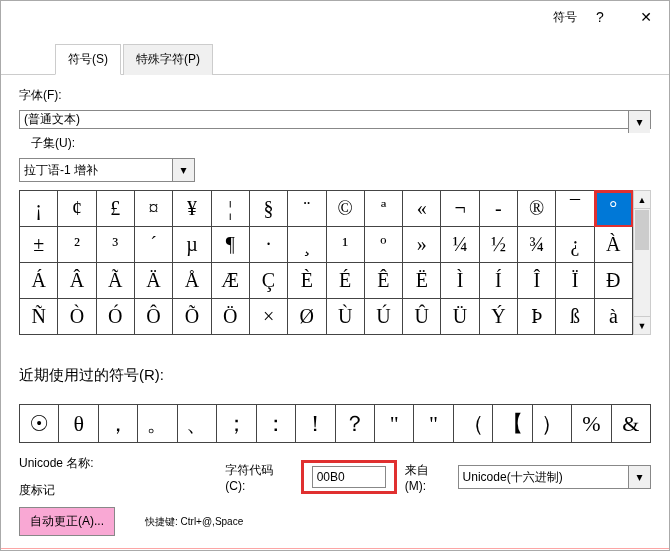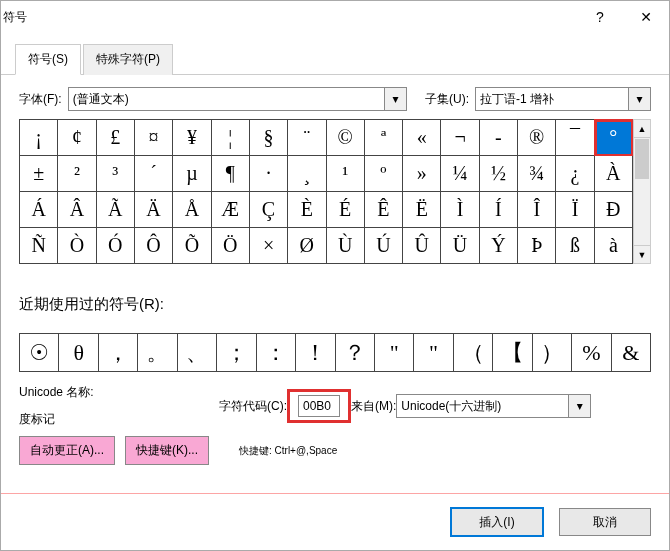--- a/index.html
+++ b/index.html
@@ -1,45 +1,45 @@
 <!DOCTYPE html>
 <html><head>
 <meta charset="utf-8">
 <style>
 * { box-sizing: border-box; margin: 0; padding: 0; }
 body { font-family: "Microsoft YaHei", "SimSun", sans-serif; font-size: 12px; background: #fff; }
 .dialog { width: 670px; height: 551px; background: #fff; border: 1px solid #aaa; display: flex; flex-direction: column; }
-.titlebar { height: 32px; display: flex; align-items: center; padding: 0 0 0 2px; }
+.titlebar { height: 32px; display: flex; align-items: center; padding: 0 0 0 2px; text-align: right; }
 .titlebar-title { flex: 1; font-size: 12px; }
 .titlebar-btn { width: 46px; height: 32px; display: flex; align-items: center; justify-content: center; font-size: 14px; }
 .tabs { display: flex; padding: 10px 14px 0 14px; border-bottom: 1px solid #ccc; }
 .tab { padding: 6px 12px; border: 1px solid #ccc; border-bottom: none; background: #f0f0f0; margin-right: 2px; position: relative; top: 1px; cursor: pointer; }
-.tab.active { background: #fff; border-bottom: 1px solid #fff; }
+.tab.active { background: #fff; border-bottom: 1px solid #fff; margin-left: 40px; }
 .content { padding: 12px 18px; flex: 1; }
-.row { display: flex; align-items: center; margin-bottom: 8px; gap: 6px; }
+.row { display: flex; margin-bottom: 8px; gap: 6px; flex-direction: column; }
 .label { font-size: 12px; }
 .select { height: 24px; border: 1px solid #888; background: #fff; padding: 0 4px; font-size: 12px; position: relative; display: flex; align-items: center; }
 .select-arrow { position: absolute; right: 0; top: 0; width: 22px; height: 22px; border-left: 1px solid #888; background: #f0f0f0; display: flex; align-items: center; justify-content: center; }
 .font-select { flex: 1; }
 .subset-select { width: 176px; }
 .grid-wrap { display: flex; }
 .grid { display: grid; grid-template-columns: repeat(16, 1fr); border-top: 1px solid #444; border-left: 1px solid #444; flex: 1; margin-bottom: 12px; }
 .cell { border-right: 1px solid #444; border-bottom: 1px solid #444; height: 36px; display: flex; align-items: center; justify-content: center; font-size: 20px; font-family: "Times New Roman", serif; cursor: pointer; background: #fff; }
 .cell.selected { background: #0078d7; color: #fff; outline: 3px solid #e03030; outline-offset: -2px; }
 .scrollbar { width: 18px; background: #f0f0f0; border: 1px solid #ccc; display: flex; flex-direction: column; margin-bottom: 12px; }
 .scroll-btn { height: 18px; display: flex; align-items: center; justify-content: center; font-size: 9px; background: #f0f0f0; border-bottom: 1px solid #ccc; }
 .scroll-btn:last-child { border-bottom: none; border-top: 1px solid #ccc; }
 .scroll-thumb { background: #ccc; height: 40px; margin: 1px; }
 .scroll-track { flex: 1; }
 .recent-label { margin: 19px 0; font-size: 15px; }
 .recent-grid { display: grid; grid-template-columns: repeat(16, 1fr); border-top: 1px solid #444; border-left: 1px solid #444; margin-bottom: 12px; }
 .rcell { border-right: 1px solid #444; border-bottom: 1px solid #444; height: 38px; display: flex; align-items: center; justify-content: center; font-size: 22px; font-family: "Times New Roman", serif; cursor: pointer; }
-.info-row { display: flex; align-items: center; margin-bottom: 8px; }
+.info-row { display: flex; align-items: center; gap: 8px; margin-bottom: 8px; }
 .uname-col { display: flex; flex-direction: column; gap: 10px; width: 200px; }
-.code-input { width: 42px; height: 22px; border: 1px solid #888; padding: 4px 4px; font-size: 12px; font-family: inherit; }
+.code-input { width: 74px; height: 22px; border: 1px solid #888; padding: 4px 4px; font-size: 12px; font-family: inherit; }
 .code-highlight { border: 3px solid #e03030; padding: 3px 8px; display: inline-flex; align-items: center; }
 .from-select { width: 195px; }
 .btn-row { display: flex; align-items: center; gap: 10px; }
 .btn { padding: 5px 10px; border: 1px solid #888; background: #f9a8d4; font-size: 12px; cursor: pointer; font-family: inherit; }
 .shortcut-text { font-size: 10px; margin-left: 20px; }
 .footer { border-top: 1px solid #fca5a5; padding: 14px 18px; display: flex; justify-content: flex-end; gap: 16px; }
 .footer-btn { width: 92px; height: 28px; border: 1px solid #888; background: #e8e8e8; font-size: 12px; cursor: pointer; font-family: inherit; }
 .footer-btn.primary { border: 1px solid #0078d7; outline: 1px solid #0078d7; }
 </style>
 </head>
@@ -178,21 +178,20 @@
       </span>
       <span class="label">来自(M):</span>
       <div class="select from-select">
         <span>Unicode(十六进制)</span>
         <div class="select-arrow">▾</div>
       </div>
     </div>
 
     <div class="btn-row">
       <button class="btn">自动更正(A)...</button>
-      <button class="btn">快捷键(K)...</button>
       <span class="shortcut-text">
         <span>快捷键:</span>
         <span>Ctrl+@,Space</span>
       </span>
     </div>
 
   </div>
 
   <div class="footer">
     <button class="footer-btn primary">插入(I)</button>

